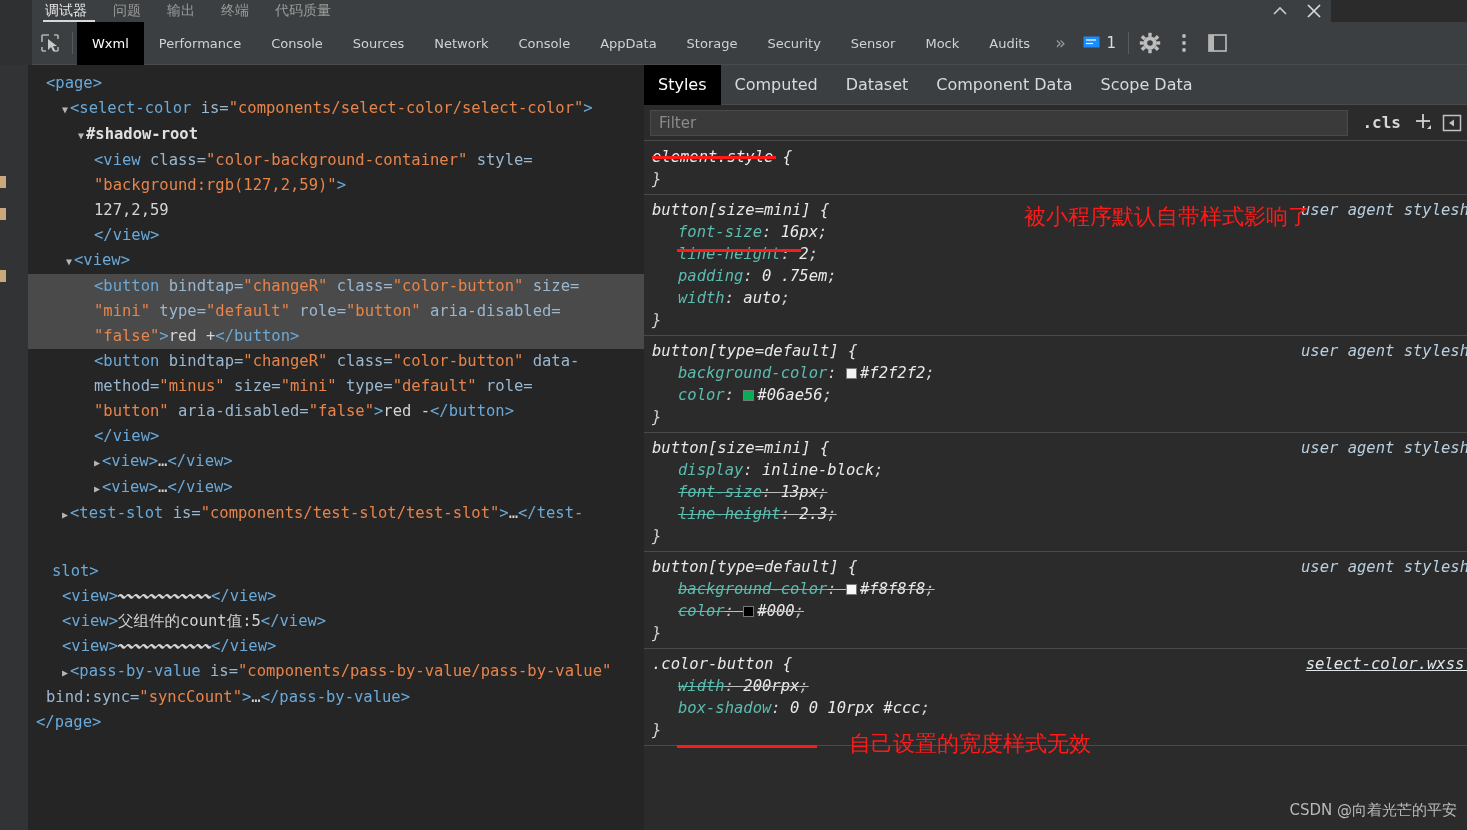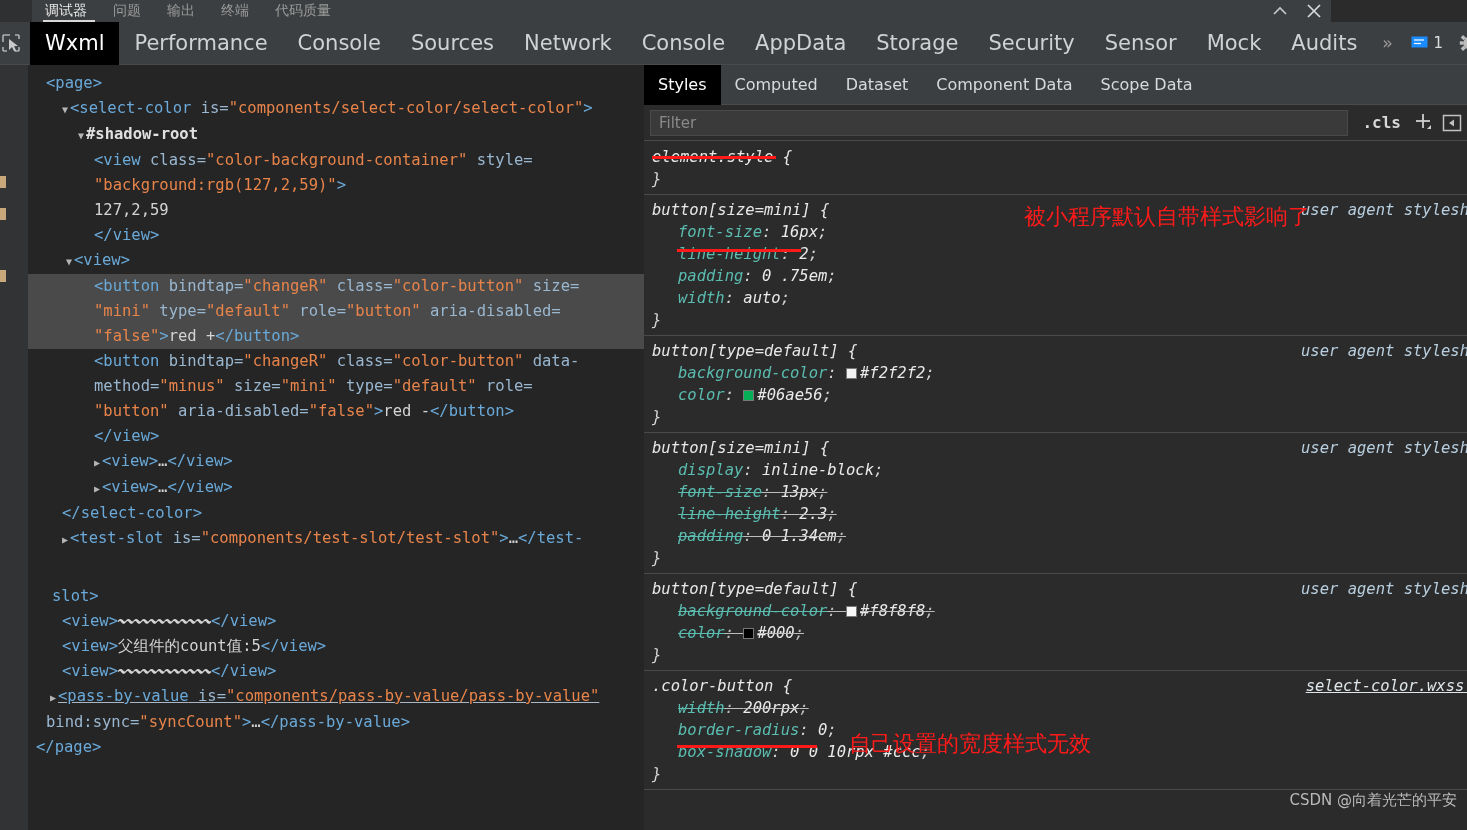--- a/index.html
+++ b/index.html
@@ -37,21 +37,21 @@
     position: absolute; left: 0; top: 22px; width: 1467px; height: 43px;
     background: #3c3f41; display: flex; align-items: center;
     border-bottom: 1px solid #4a4a4a;
   }
   .tabbar .stub { width: 32px; height: 43px; background:#2f3032; }
   .inspect-btn {
     width: 36px; height: 43px; display: flex; align-items: center; justify-content: center;
   }
   .vdiv { width: 1px; height: 22px; background: #5a5a5a; margin: 0 4px; }
   .tab {
-    font-family: "DejaVu Sans", sans-serif; font-size: 21px;
+    font-family: "DejaVu Sans", sans-serif; font-size: 13px;
     color: #cfd2d4; height: 43px; line-height: 43px;
     padding: 0 15px; white-space: nowrap;
   }
   .tab.active { background: #000; color: #ffffff; }
   .chev { color: #9a9a9a; font-size: 17px; padding: 0 10px; }
   .msgcount { display:flex; align-items:center; gap:6px; padding: 0 8px; }
   .msgcount .num { font-family:"DejaVu Sans",sans-serif; font-size:15px; color:#dcdcdc; }
   .tool-icon { width: 34px; height: 43px; display:flex; align-items:center; justify-content:center; }
 
   
@@ -116,21 +116,21 @@
   .swatch {
     display:inline-block; width:11px; height:11px; border:1px solid #777;
     vertical-align: -1px; margin-right: 3px;
   }
   .annot {
     position:absolute; font-family:"DejaVu Sans", sans-serif; color:#ff1a1a;
     font-size: 22px; white-space: nowrap;
   }
   .uline { position:absolute; background:#ff1a1a; height:3px; }
   .watermark {
-    position:absolute; right: 10px; bottom: 20px;
+    position:absolute; right: 10px; bottom: 10px;
     font-family:"DejaVu Sans", sans-serif; font-size:15px; color:#b9b9b9;
   }
 </style>
 </head>
 <body>
 
 <div class="topmenu">
   <div class="leftpad"></div>
   <div class="topmenu-item active">调试器</div>
   <div class="topmenu-item">问题</div>
@@ -233,27 +233,26 @@
       <div class="ln" style="padding-left: 38px;"><span class="tri">▼</span><span class="tag">&lt;view&gt;</span></div>
       <div class="ln sel" style="padding-left: 66px;"><span class="dots">•••</span><span class="tag">&lt;button</span> <span class="attr">bindtap=</span><span class="val">"changeR"</span> <span class="attr">class=</span><span class="val">"color-button"</span> <span class="attr">size=</span></div>
       <div class="ln sel" style="padding-left: 66px;"><span class="val">"mini"</span> <span class="attr">type=</span><span class="val">"default"</span> <span class="attr">role=</span><span class="val">"button"</span> <span class="attr">aria-disabled=</span></div>
       <div class="ln sel" style="padding-left: 66px;"><span class="val">"false"</span><span class="tag">&gt;</span><span class="txt">red +</span><span class="tag">&lt;/button&gt;</span></div>
       <div class="ln" style="padding-left: 66px;"><span class="tag">&lt;button</span> <span class="attr">bindtap=</span><span class="val">"changeR"</span> <span class="attr">class=</span><span class="val">"color-button"</span> <span class="attr">data-</span></div>
       <div class="ln" style="padding-left: 66px;"><span class="attr">method=</span><span class="val">"minus"</span> <span class="attr">size=</span><span class="val">"mini"</span> <span class="attr">type=</span><span class="val">"default"</span> <span class="attr">role=</span></div>
       <div class="ln" style="padding-left: 66px;"><span class="val">"button"</span> <span class="attr">aria-disabled=</span><span class="val">"false"</span><span class="tag">&gt;</span><span class="txt">red -</span><span class="tag">&lt;/button&gt;</span></div>
       <div class="ln" style="padding-left: 66px;"><span class="tag">&lt;/view&gt;</span></div>
       <div class="ln" style="padding-left: 66px;"><span class="tri">▶</span><span class="tag">&lt;view&gt;</span><span class="txt">…</span><span class="tag">&lt;/view&gt;</span></div>
       <div class="ln" style="padding-left: 66px;"><span class="tri">▶</span><span class="tag">&lt;view&gt;</span><span class="txt">…</span><span class="tag">&lt;/view&gt;</span></div>
-      <div class="ln" style="padding-left: 34px;"><span class="tag">&lt;/select-color&gt;</span></div>
       <div class="ln" style="padding-left: 34px;"><span class="tri">▶</span><span class="tag">&lt;test-slot</span> <span class="attr">is=</span><span class="val">"components/test-slot/test-slot"</span><span class="tag">&gt;</span><span class="txt">…</span><span class="tag">&lt;/test-</span></div>
       <div class="ln" style="padding-left: 24px; margin-top: 32px;"><span class="tag">slot&gt;</span></div>
       <div class="ln" style="padding-left: 34px;"><span class="tag">&lt;view&gt;</span><span class="txt">〰〰〰〰〰〰</span><span class="tag">&lt;/view&gt;</span></div>
       <div class="ln" style="padding-left: 34px;"><span class="tag">&lt;view&gt;</span><span class="txt">父组件的count值:5</span><span class="tag">&lt;/view&gt;</span></div>
       <div class="ln" style="padding-left: 34px;"><span class="tag">&lt;view&gt;</span><span class="txt">〰〰〰〰〰〰</span><span class="tag">&lt;/view&gt;</span></div>
-      <div class="ln" style="padding-left: 22px; text-decoration: underline;"><span class="tri">▶</span><span class="tag">&lt;pass-by-value</span> <span class="attr">is=</span><span class="val">"components/pass-by-value/pass-by-value"</span></div>
+      <div class="ln" style="padding-left: 34px;"><span class="tri">▶</span><span class="tag">&lt;pass-by-value</span> <span class="attr">is=</span><span class="val">"components/pass-by-value/pass-by-value"</span></div>
       <div class="ln" style="padding-left: 18px;"><span class="attr">bind:sync=</span><span class="val">"syncCount"</span><span class="tag">&gt;</span><span class="txt">…</span><span class="tag">&lt;/pass-by-value&gt;</span></div>
       <div class="ln" style="padding-left: 8px;"><span class="tag">&lt;/page&gt;</span></div>
     </div>
 </div>
 
 <div class="rightpanel">
 
   <div class="sub-tabbar">
     <div class="sub-tab active">Styles</div>
     <div class="sub-tab">Computed</div>
@@ -299,33 +298,31 @@
         <div class="rline"><span class="sel-name">button[type=default] {</span><span class="origin">user agent stylesheet</span></div>
         <div class="rline indent"><span class="prop">background-color</span>: <span class="swatch" style="background:#f2f2f2"></span><span class="pval">#f2f2f2</span>;</div>
         <div class="rline indent"><span class="prop">color</span>: <span class="swatch" style="background:#06ae56"></span><span class="pval">#06ae56</span>;</div>
         <div class="rline">}</div>
       </div>
       <div class="rule">
         <div class="rline"><span class="sel-name">button[size=mini] {</span><span class="origin">user agent stylesheet</span></div>
         <div class="rline indent"><span class="prop">display</span>: <span class="pval">inline-block</span>;</div>
         <div class="rline indent struck"><span class="prop">font-size</span>: <span class="pval">13px</span>;</div>
         <div class="rline indent struck"><span class="prop">line-height</span>: <span class="pval">2.3</span>;</div>
-        <div class="rline indent struck"><span class="prop">padding</span>: <span class="pval">0 1.34em</span>;</div>
         <div class="rline">}</div>
       </div>
       <div class="rule">
         <div class="rline"><span class="sel-name">button[type=default] {</span><span class="origin">user agent stylesheet</span></div>
         <div class="rline indent struck"><span class="prop">background-color</span>: <span class="swatch" style="background:#f8f8f8"></span><span class="pval">#f8f8f8</span>;</div>
         <div class="rline indent struck"><span class="prop">color</span>: <span class="swatch" style="background:#000000"></span><span class="pval">#000</span>;</div>
         <div class="rline">}</div>
       </div>
       <div class="rule">
         <div class="rline"><span class="sel-name">.color-button {</span><span class="origin link">select-color.wxss:2</span></div>
         <div class="rline indent struck"><span class="prop">width</span>: <span class="pval">200rpx</span>;</div>
-        <div class="rline indent"><span class="prop">border-radius</span>: <span class="pval">0</span>;</div>
         <div class="rline indent"><span class="prop">box-shadow</span>: <span class="pval">0 0 10rpx #ccc</span>;</div>
         <div class="rline">}</div>
       </div>
     </div>
 
   <div class="annot" id="annot1" style="left:380px; top:137px;">被小程序默认自带样式影响了</div>
   <div class="annot" id="annot2" style="left:205px; top:664px;">自己设置的宽度样式无效</div>
 
   <div class="uline" style="left:8px;  top:91px;  width:124px;"></div>
   <div class="uline" style="left:33px; top:184px; width:124px;"></div>

